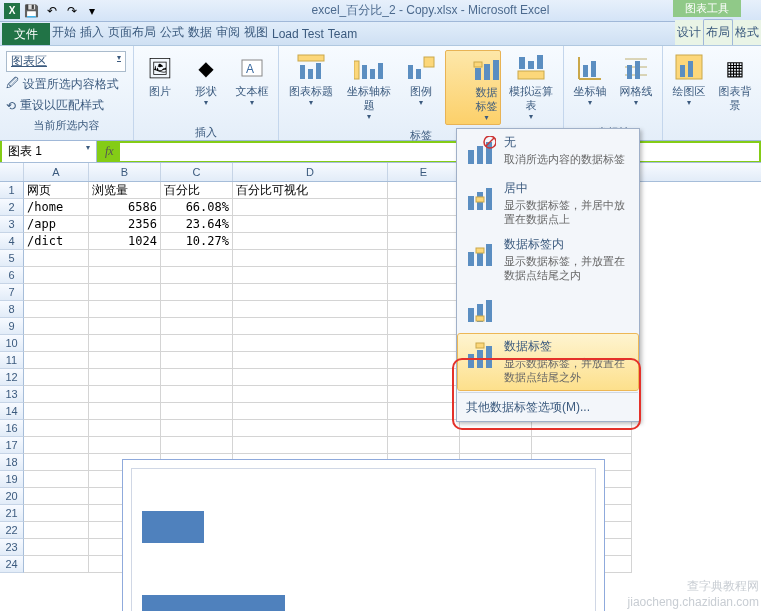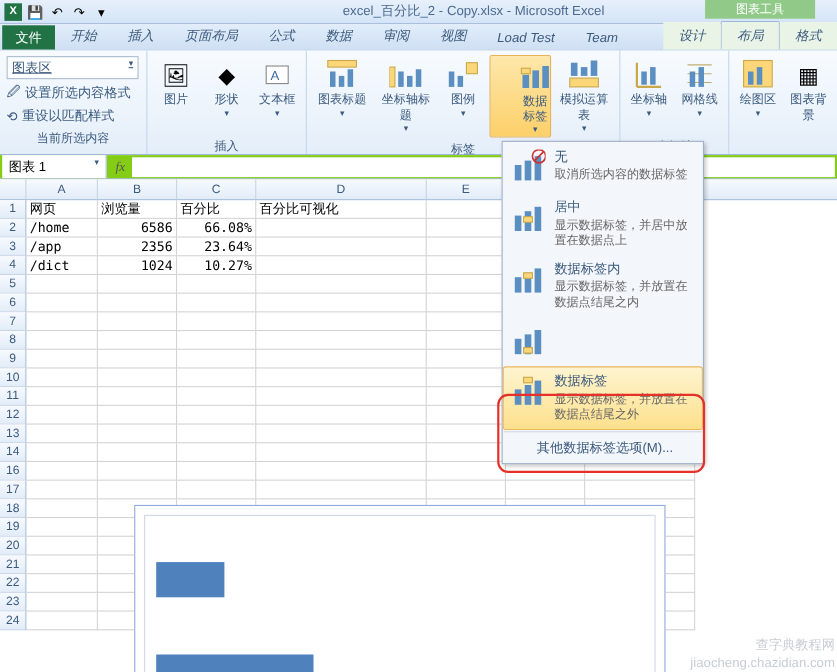--- a/index.html
+++ b/index.html
@@ -4,26 +4,26 @@
 <style>
 * { margin: 0; padding: 0; box-sizing: border-box; font-family: "Microsoft YaHei", "SimSun", Tahoma, sans-serif; font-size: 12px; }
 body { background: #fff; width: 761px; height: 611px; overflow: hidden; position: relative; }
 
 
 .titlebar { height: 22px; background: linear-gradient(#e7f0fb, #d4e4f7); display: flex; align-items: center; border-bottom: 1px solid #a0b8d8; }
 .title-left { display: flex; gap: 4px; padding-left: 4px; }
 .xl-icon { width: 16px; height: 16px; background: #217346; color: #fff; text-align: center; line-height: 16px; font-size: 10px; font-weight: bold; }
 .qat-icon { width: 16px; height: 16px; display: flex; align-items: center; justify-content: center; }
 .title-text { flex: 1; text-align: center; color: #4c6a8e; font-size: 12px; }
-.contextual-tab { position: absolute; right: 20px; top: 0; background: #90c988; color: #fff; padding: 1px 28px; font-size: 11px; }
+.contextual-tab { position: absolute; right: 20px; top: 0; background: #90c988; color: #fff; padding: 1px 12px; font-size: 11px; }
 
 
 .ribbon-tabs { height: 24px; background: linear-gradient(#e1edfa, #cfe0f3); display: flex; align-items: flex-end; border-bottom: 1px solid #b0c8e0; padding-left: 2px; }
 .file-tab { background: #217346; color: #fff; padding: 4px 12px; height: 22px; display: flex; align-items: center; text-align: center; }
-.tab { padding: 4px 14px; color: #3b5a7e; cursor: pointer; font-style: italic; }
+.tab { padding: 4px 2px; color: #3b5a7e; cursor: pointer; }
 .tab.active { background: #f5f8fc; border: 1px solid #a0b8d8; border-bottom: none; border-radius: 2px 2px 0 0; }
 .tab.contextual { background: #e9f4e6; }
 
 
 .ribbon { height: 95px; background: linear-gradient(#f7fbff, #e4eef9); display: flex; border-bottom: 1px solid #a0b8d8; }
 .ribbon-group-left { width: 152px; padding: 4px 6px; border-right: 1px solid #c4d6ec; font-size: 11px; }
 .rg-row { display: flex; align-items: center; gap: 4px; padding: 1px 0; color: #3b5a7e; }
 .dropdown-small { border: 1px solid #abc; background: #fff; padding: 1px 4px; width: 120px; display: flex; justify-content: space-between; text-decoration: underline; }
 .group-label { text-align: center; color: #3b5a7e; font-size: 11px; margin-top: 3px; }
 
@@ -64,21 +64,21 @@
 
 
 .dd-menu { position: absolute; left: 456px; top: 128px; width: 184px; background: #f3f6fa; border: 1px solid #a0b0c8; box-shadow: 2px 2px 4px rgba(0,0,0,.25); z-index: 10; padding: 1px; }
 .dd-item { display: flex; padding: 4px 4px 6px; cursor: pointer; gap: 6px; }
 .dd-item:hover, .dd-item.hover { background: linear-gradient(#fef4d0, #fde08c); border-radius: 2px; outline: 1px solid #edb755; }
 .dd-icon { width: 36px; height: 36px; display: flex; align-items: center; justify-content: center; flex-shrink: 0; }
 .dd-text { flex: 1; }
 .dd-title { color: #3b5a7e; margin-bottom: 1px; }
 .dd-desc { color: #666; font-size: 11px; line-height: 14px; }
 .dd-sep { height: 1px; background: #d0d8e5; margin: 2px 0; }
-.dd-more { padding: 4px 8px; color: #3b5a7e; margin-left: 22px; }
+.dd-more { padding: 4px 8px; color: #3b5a7e; }
 
 
 .red-ring { position: absolute; left: 452px; top: 358px; width: 189px; height: 72px; border: 2px solid #e4312a; border-radius: 10px; z-index: 11; pointer-events: none; }
 
 .watermark { position: absolute; right: 2px; bottom: 2px; color: #c8cdd3; font-size: 13px; font-family: Arial; }
 
 svg { display: block; }
 </style>
 </head>
 <body>

